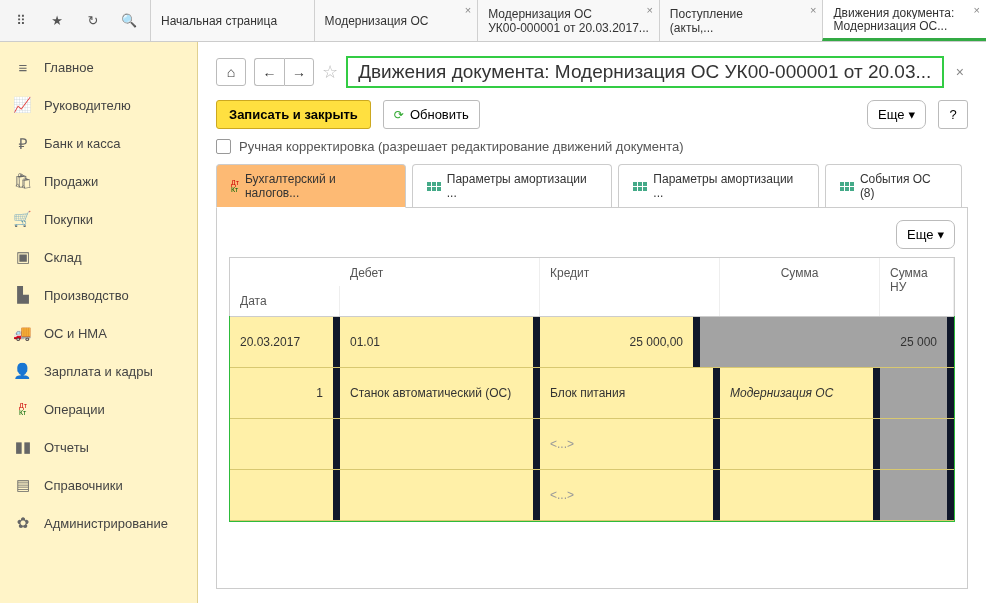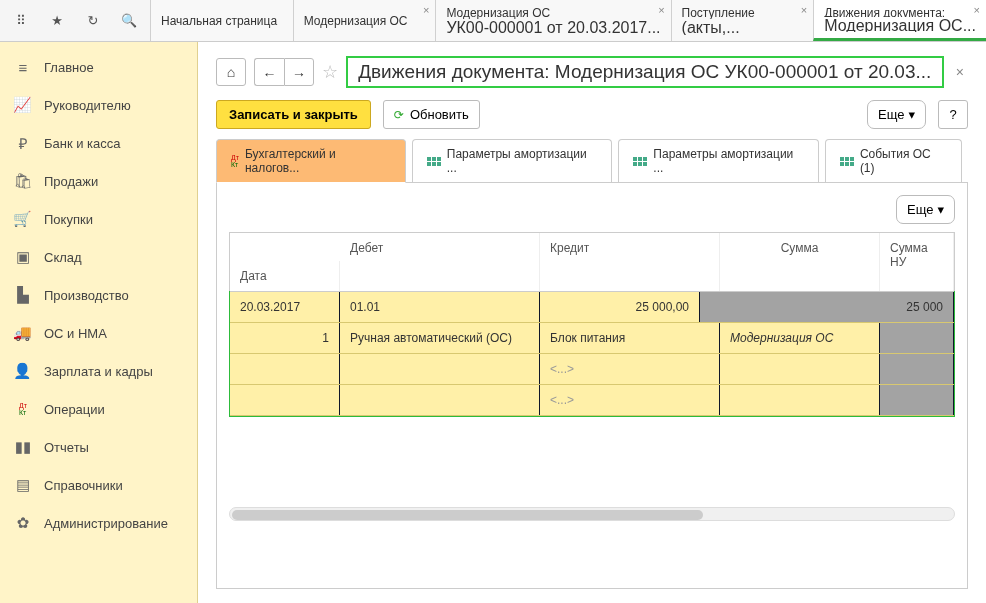--- a/index.html
+++ b/index.html
@@ -4,21 +4,21 @@
 <style>
 * { box-sizing: border-box; margin: 0; padding: 0; font-family: Arial, sans-serif; }
 body { background: #fff; width: 986px; height: 603px; overflow: hidden; font-size: 13px; color: #333; }
 
 .top-tabs { display: flex; height: 42px; border-bottom: 1px solid #ccc; background: #f5f5f5; }
 .tab-tools { display: flex; align-items: center; padding: 0 12px; gap: 18px; }
 .tab-tools .ico { width: 18px; height: 18px; display: flex; align-items: center; justify-content: center; color: #555; cursor: pointer; }
 .tab { flex: 1; border-left: 1px solid #d0d0d0; padding: 6px 10px; position: relative; cursor: pointer; background: #f8f8f8; display: flex; flex-direction: column; justify-content: center; }
 .tab.active { background: #fff; border-bottom: 3px solid #33aa44; }
 .tab-line1 { font-size: 12px; color: #333; white-space: nowrap; overflow: hidden; }
-.tab-line2 { font-size: 16px; color: #333; white-space: nowrap; overflow: hidden; }
+.tab-line2 { font-size: 12px; color: #333; white-space: nowrap; overflow: hidden; }
 .tab .x { position: absolute; right: 6px; top: 4px; color: #888; font-size: 11px; }
 
 .main { display: flex; height: calc(100% - 42px); }
 .sidebar { width: 198px; background: #fff4c8; border-right: 1px solid #e0d090; padding-top: 6px; }
 .sb-item { display: flex; align-items: center; gap: 12px; padding: 10px 14px; cursor: pointer; color: #444; }
 .sb-ico { width: 18px; height: 18px; display: flex; align-items: center; justify-content: center; color: #666; font-size: 15px; }
 .sb-label { font-size: 13px; }
 
 .content { flex: 1; padding: 14px 18px 14px 18px; display: flex; flex-direction: column; }
 .titlebar { display: flex; align-items: center; gap: 8px; margin-bottom: 12px; }
@@ -54,21 +54,21 @@
 .table-toolbar { display: flex; justify-content: flex-end; margin-bottom: 8px; }
 .th-row { display: flex; background: #fff; border-bottom: 1px solid #ccc; position: relative; z-index: 1; }
 .th { padding: 8px 10px; font-size: 12px; color: #555; border-right: 1px solid #eee; }
 .th.c1 { width: 110px; margin-top: 28px; }
 .th.c2 { width: 200px; }
 .th.c3 { width: 180px; }
 .th.c4 { width: 160px; text-align: left; }
 .th.c5 { flex: 1; }
 
 .tr { display: flex; background: #fff0a8; border-bottom: 1px solid #d8c870; position: relative; z-index: 1; }
-.td { padding: 8px 10px; font-size: 12px; border-right: 1px solid #0f172a; }
+.td { padding: 18px 10px; font-size: 12px; border-right: 7px solid #0f172a; }
 .td.c1 { width: 110px; }
 .td.c2 { width: 200px; }
 .td.c3 { width: 180px; }
 .td.c4 { width: 160px; text-align: right; }
 .td.c5 { flex: 1; text-align: right; background: #a3a3a3; }
 .td.num { text-align: right; }
 .td.ital { font-style: italic; }
 
 .tr.r2 .td.c1 { text-align: right; }
 .placeholder { color: #999; font-style: normal; }
@@ -194,20 +194,24 @@
           <span>Обновить</span>
         </button>
       <div class="spacer"></div>
       <button class="btn-more">
           <span>Еще</span>
           <span>▾</span>
         </button>
       <button class="btn-help">?</button>
     </div>
 
+    <div class="checkbox-row">
+      <div class="chk"></div>
+      <span>Ручная корректировка (разрешает редактирование движений документа)</span>
+    </div>
 
     <div class="subtabs">
       <div class="subtab active">
         <span class="dtkt">
             <span class="dt">Дт</span>
             <span class="kt">Кт</span>
           </span>
         <span>Бухгалтерский и налогов...</span>
       </div>
       <div class="subtab">
@@ -234,21 +238,21 @@
       </div>
       <div class="subtab">
         <span class="grid-ico">
             <span></span>
             <span></span>
             <span></span>
             <span></span>
             <span></span>
             <span></span>
           </span>
-        <span>События ОС (1)</span>
+        <span>События ОС (8)</span>
       </div>
     </div>
 
     <div class="table-area">
       <div class="table-toolbar">
         <button class="btn-more">
             <span>Еще</span>
             <span>▾</span>
           </button>
       </div>
@@ -263,21 +267,21 @@
         </div>
         <div class="hl-green">
         <div class="tr">
           <div class="td c1">20.03.2017</div>
           <div class="td c2">01.01</div>
           <div class="td c4">25 000,00</div>
           <div class="td c5">25 000</div>
         </div>
         <div class="tr r2">
           <div class="td c1 num">1</div>
-          <div class="td c2">Ручная автоматический (ОС)</div>
+          <div class="td c2">Станок автоматический (ОС)</div>
           <div class="td c3">Блок питания</div>
           <div class="td c4 ital" style="text-align:left">Модернизация ОС</div>
           <div class="td c5"></div>
         </div>
         <div class="tr">
           <div class="td c1"></div>
           <div class="td c2"></div>
           <div class="td c3 placeholder">&lt;...&gt;</div>
           <div class="td c4"></div>
           <div class="td c5"></div>

